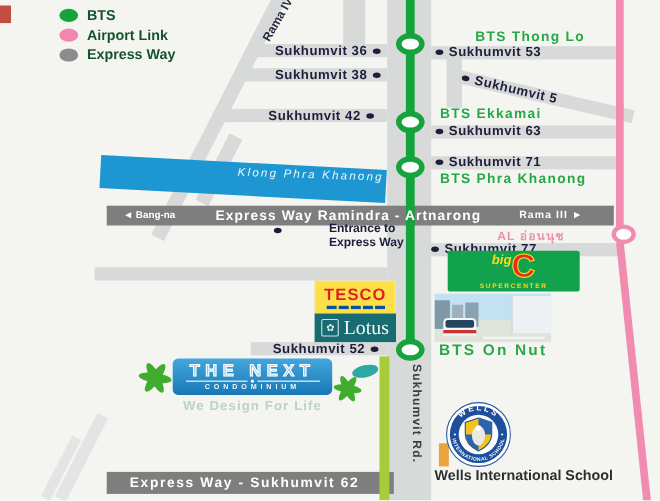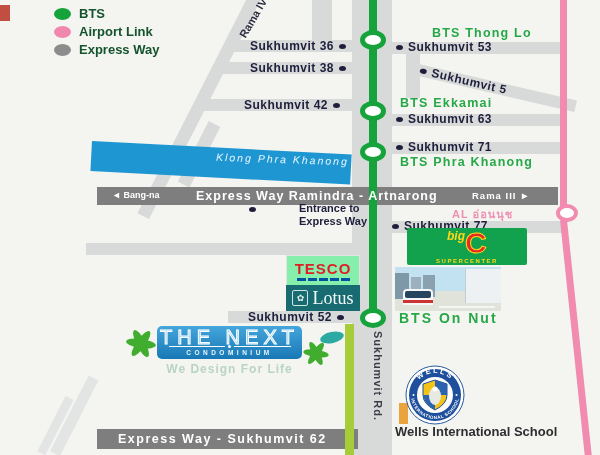--- a/index.html
+++ b/index.html
@@ -26,28 +26,28 @@
   .splat i{position:absolute;left:50%;top:50%;width:30px;height:9px;margin:-4.5px 0 0 -15px;
            background:#41ad2f;border-radius:50%;}
   .splat i:nth-child(1){transform:rotate(8deg);}
   .splat i:nth-child(2){transform:rotate(63deg);}
   .splat i:nth-child(3){transform:rotate(-55deg);}
   .legend-label{position:absolute;font-weight:bold;font-size:13px;color:#14532d;z-index:7;}
   .legend-dot{position:absolute;width:17px;height:12px;border-radius:50%;z-index:7;}
   #next-box{position:absolute;left:157px;top:326px;width:145px;height:33px;border-radius:5px;
             background:linear-gradient(180deg,#45a6dc,#1778b5);display:flex;flex-direction:column;
             align-items:center;justify-content:center;z-index:6;}
-  #next-title{font-size:20px;font-weight:normal;letter-spacing:5px;color:#8ecaeb;
+  #next-title{font-size:15px;font-weight:bold;letter-spacing:5px;color:#8ecaeb;
               -webkit-text-stroke:1px #fff;line-height:15px;}
   #next-div{display:flex;align-items:center;gap:3px;width:122px;}
   #next-div b{flex:1;height:1px;background:#fff;}
   #next-div s{width:3px;height:3px;border-radius:50%;background:#fff;}
   #next-sub{font-size:6.5px;font-weight:bold;letter-spacing:3.5px;color:#eaf5fc;margin-top:1px;}
   #tesco-box{position:absolute;left:286px;top:255px;width:74px;z-index:6;}
-  #tesco-top{background:#86efac;border:1px solid #e2e2e0;border-bottom:none;height:29px;
+  #tesco-top{background:#fde047;border:1px solid #e2e2e0;border-bottom:none;height:29px;
              display:flex;flex-direction:column;align-items:center;justify-content:center;}
   #tesco-word{color:#df1f26;font-weight:bold;font-size:15px;letter-spacing:1px;line-height:15px;}
   #tesco-dashes{display:flex;gap:2px;margin-top:2px;}
   #tesco-dashes u{width:9px;height:3px;background:#0053a0;display:block;}
   #lotus-band{background:#186b70;height:26px;display:flex;align-items:center;justify-content:center;gap:4px;}
   #lotus-icon{width:14px;height:14px;border:1px solid #cfe6e4;border-radius:2px;color:#d9ece9;
               font-size:9px;line-height:14px;text-align:center;}
   #lotus-word{font-family:"Liberation Serif","DejaVu Serif",serif;color:#f2fbfa;font-size:18px;}
   #bigc{position:absolute;left:407px;top:228px;width:120px;height:37px;background:#12a14c;
         border-radius:2px;z-index:6;}

